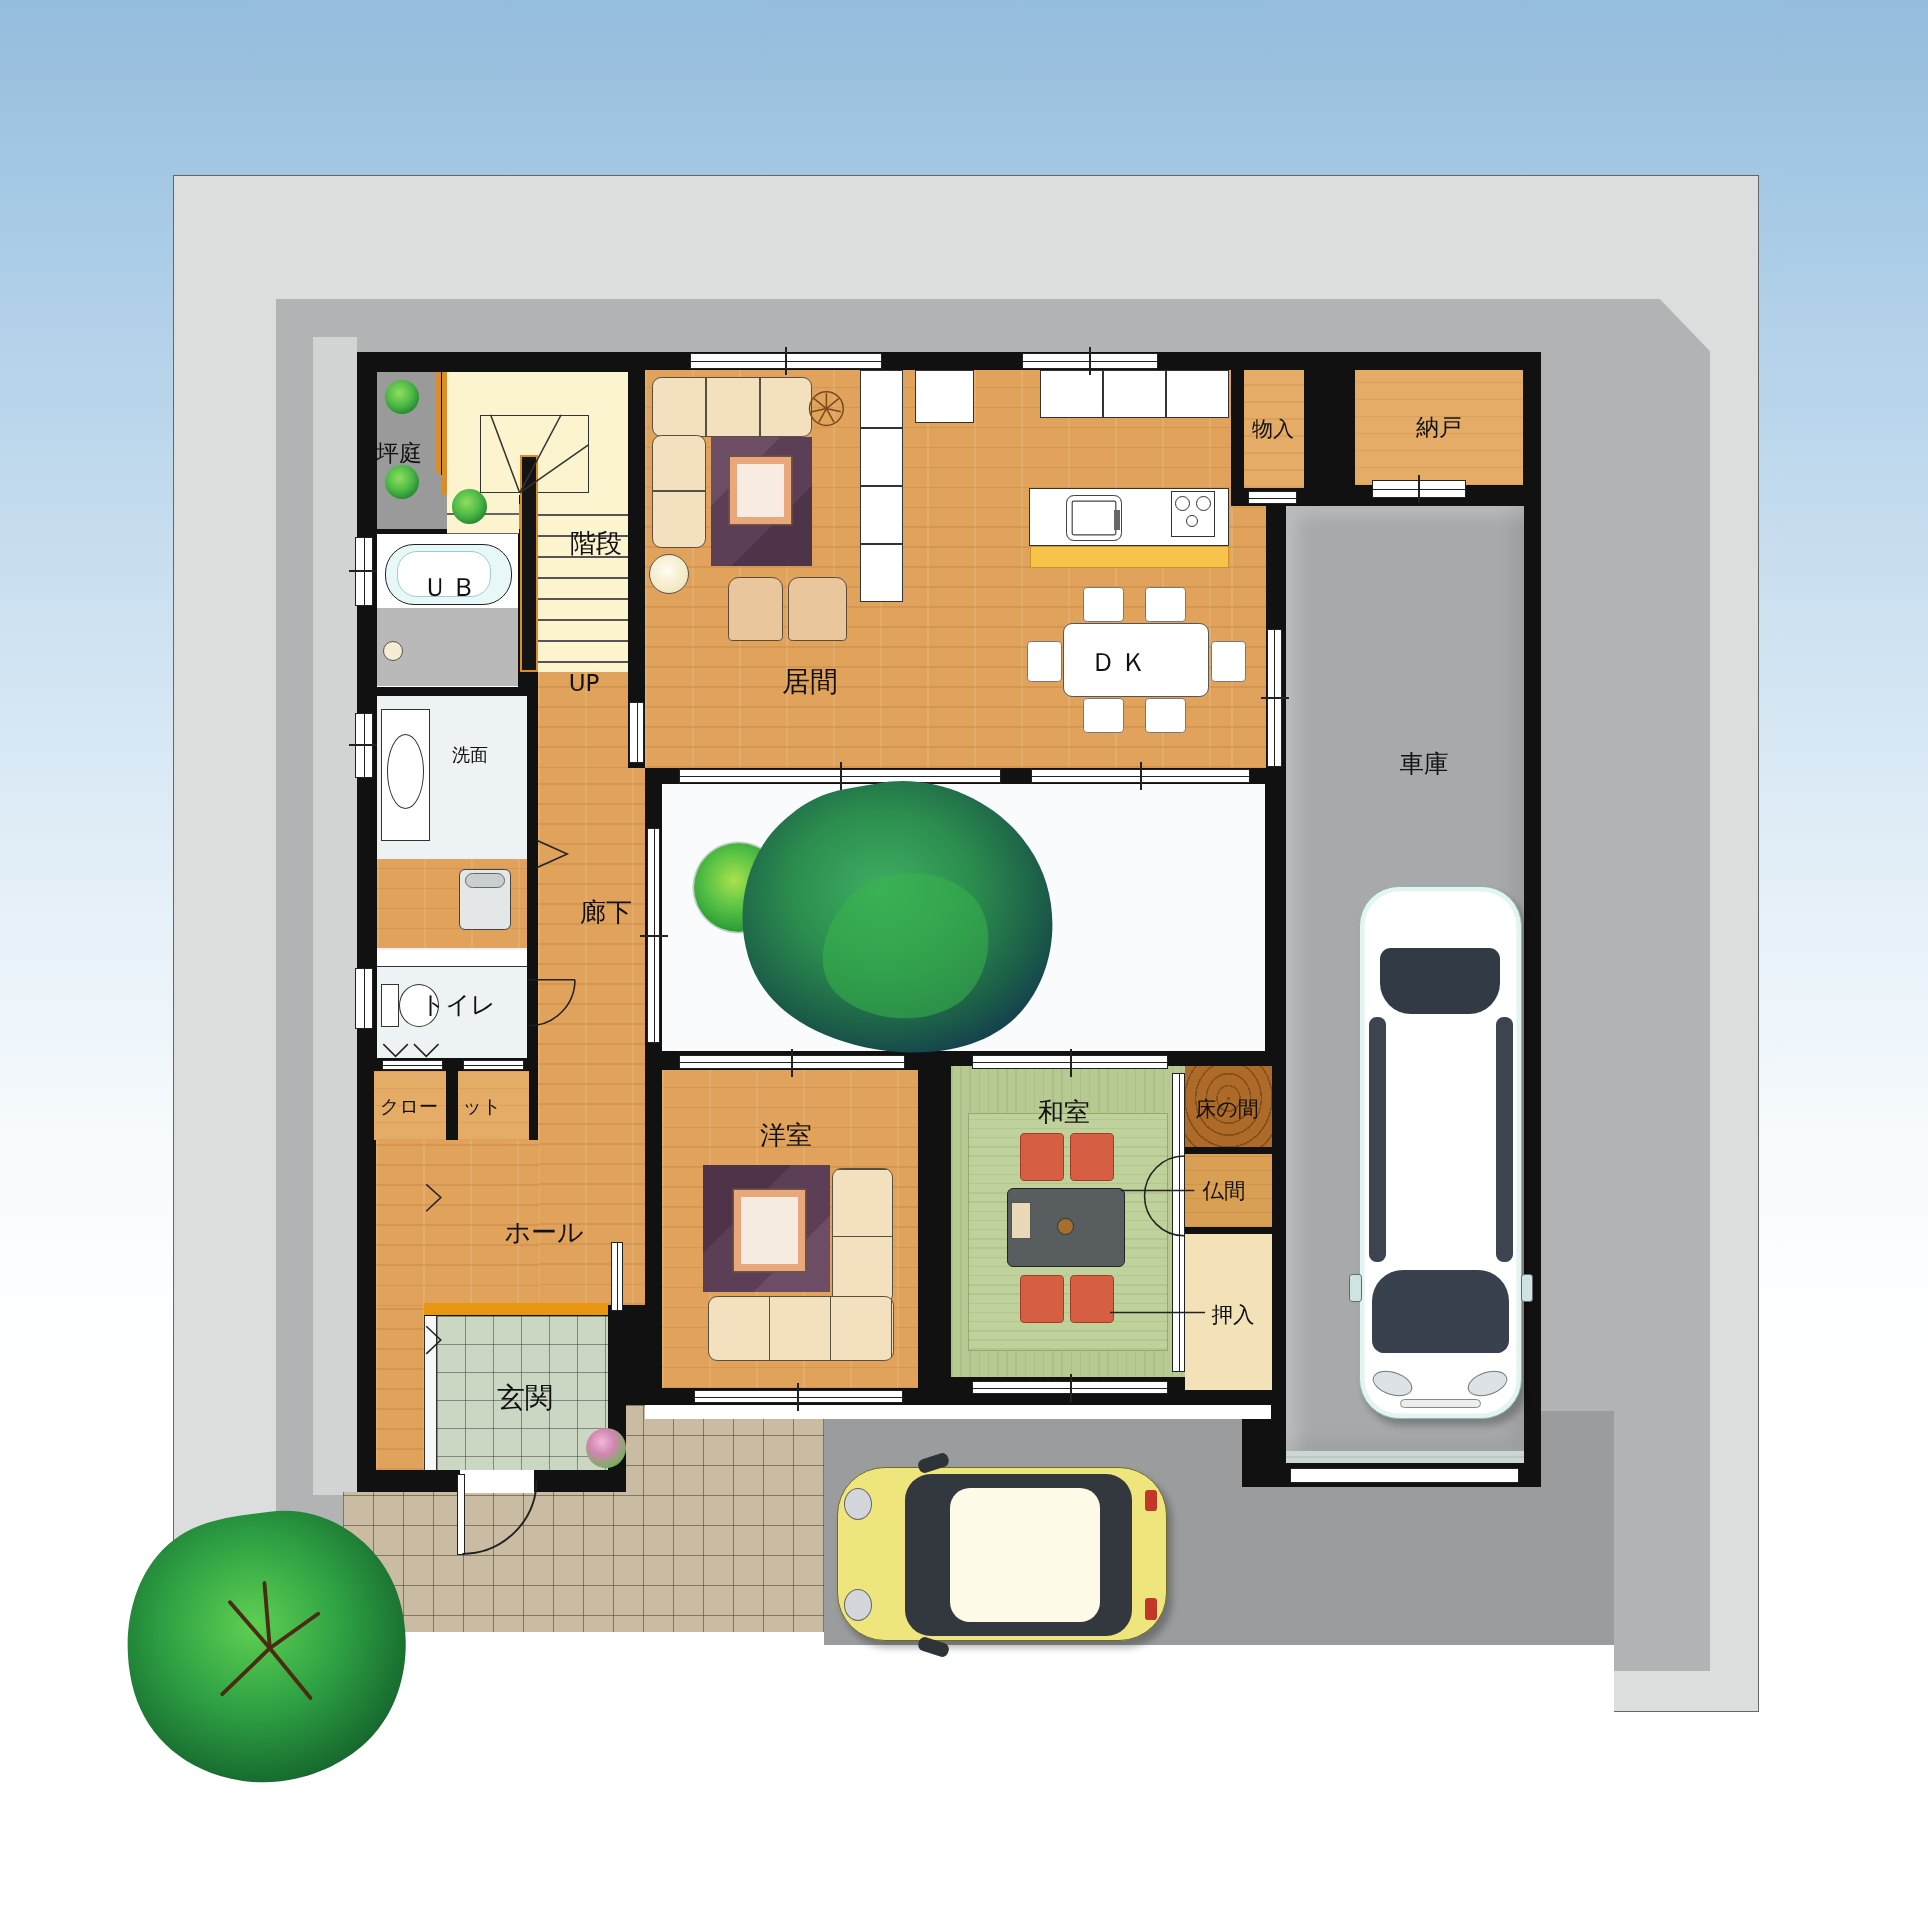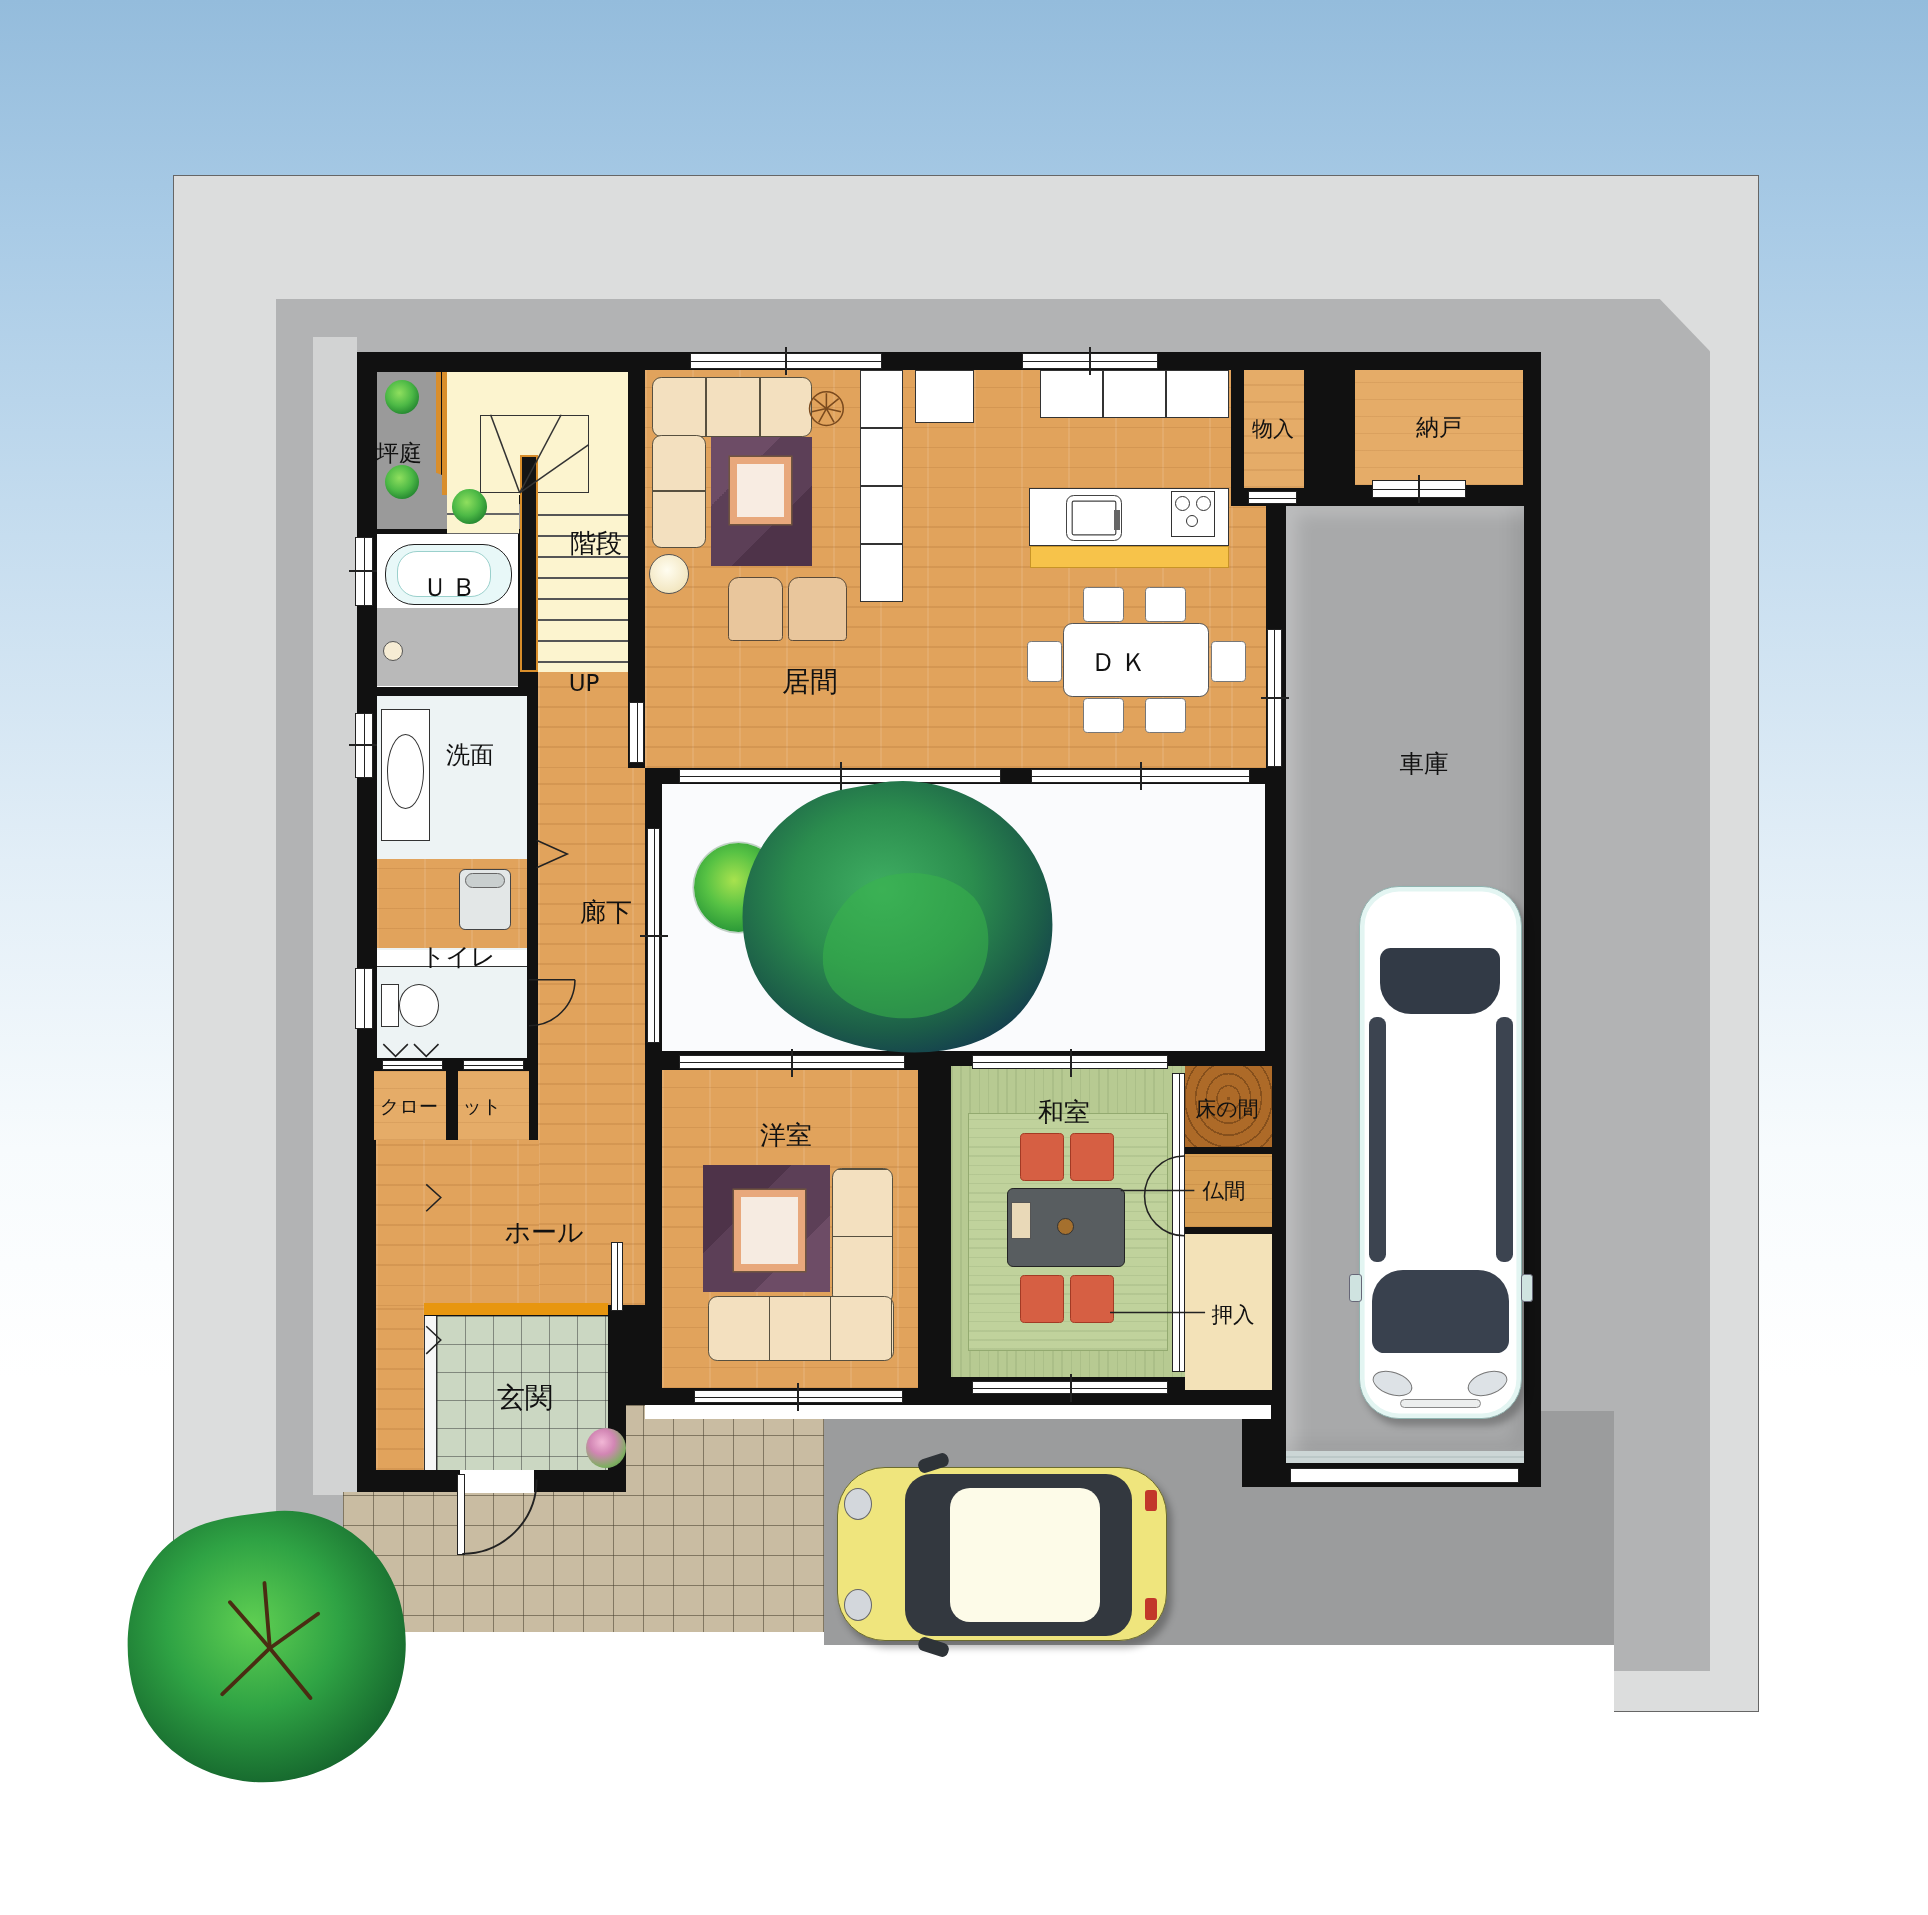--- a/index.html
+++ b/index.html
@@ -267,22 +267,22 @@
   <g stroke="#222" stroke-width="2">
     <path d="M1558,1553 L1462,1553"></path>
     <path d="M1572,1712 L1448,1712"></path>
   </g>
 </svg>
 
 <div class="lb" style="left:399px;top:453px;font-size:23px;">坪庭</div>
 <div class="lb" style="left:596px;top:523px;font-size:26px;margin-top:20px;">階段</div>
 <div class="lb" style="left:584px;top:683px;font-size:23px;">UP</div>
 <div class="lb" style="left:451px;top:587px;font-size:26px;letter-spacing:3.1px;">ＵＢ</div>
-<div class="lb" style="left:470px;top:755px;font-size:24px;">洗面</div>
-<div class="lb" style="left:458px;top:956px;font-size:24.5px;">トイレ</div>
+<div class="lb" style="left:470px;top:755px;font-size:18px;">洗面</div>
+<div class="lb" style="left:458px;top:1004px;font-size:24.5px;">トイレ</div>
 <div class="lb" style="left:409px;top:1107px;font-size:19px;">クロー</div>
 <div class="lb" style="left:482px;top:1107px;font-size:19px;">ット</div>
 <div class="lb" style="left:544px;top:1232px;font-size:26px;">ホール</div>
 <div class="lb" style="left:525px;top:1398px;font-size:28px;">玄関</div>
 <div class="lb" style="left:606px;top:912px;font-size:26px;">廊下</div>
 <div class="lb" style="left:810px;top:682px;font-size:28px;">居間</div>
 <div class="lb" style="left:1121px;top:662px;font-size:26px;letter-spacing:4.6px;">ＤＫ</div>
 <div class="lb" style="left:1273px;top:429px;font-size:21px;">物入</div>
 <div class="lb" style="left:1439px;top:427px;font-size:23px;">納戸</div>
 <div class="lb" style="left:1424px;top:763px;font-size:24.5px;">車庫</div>

